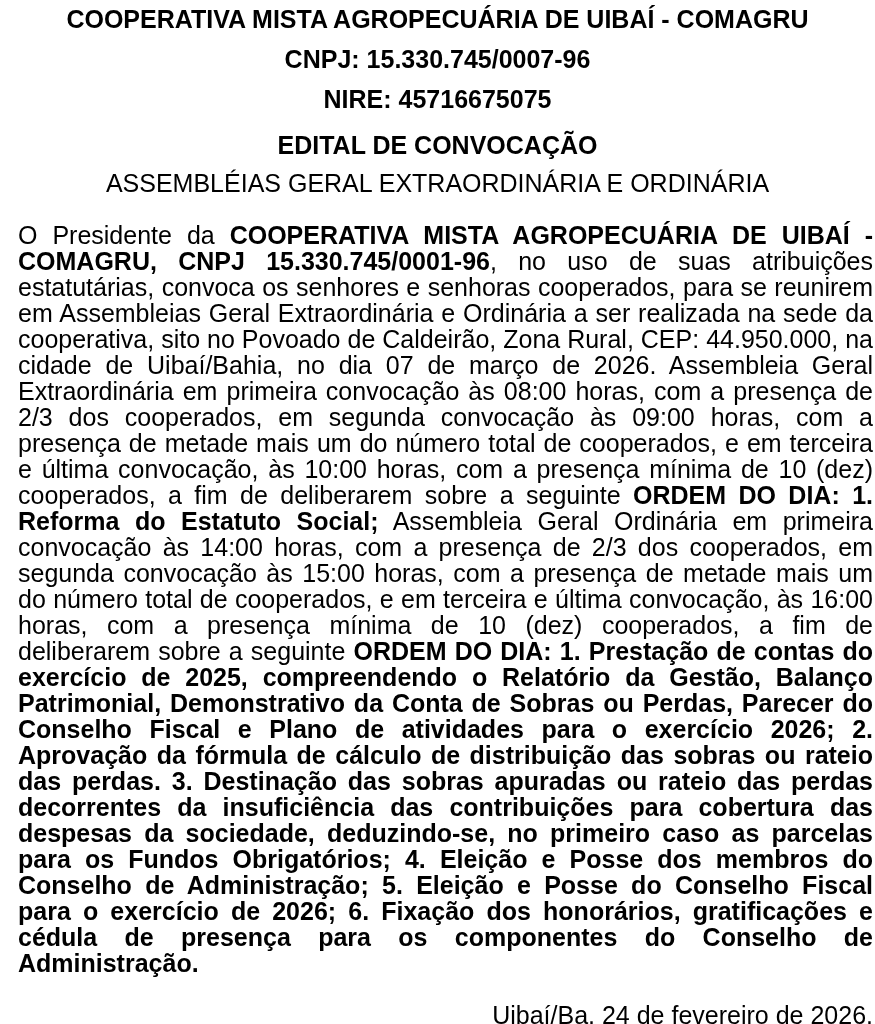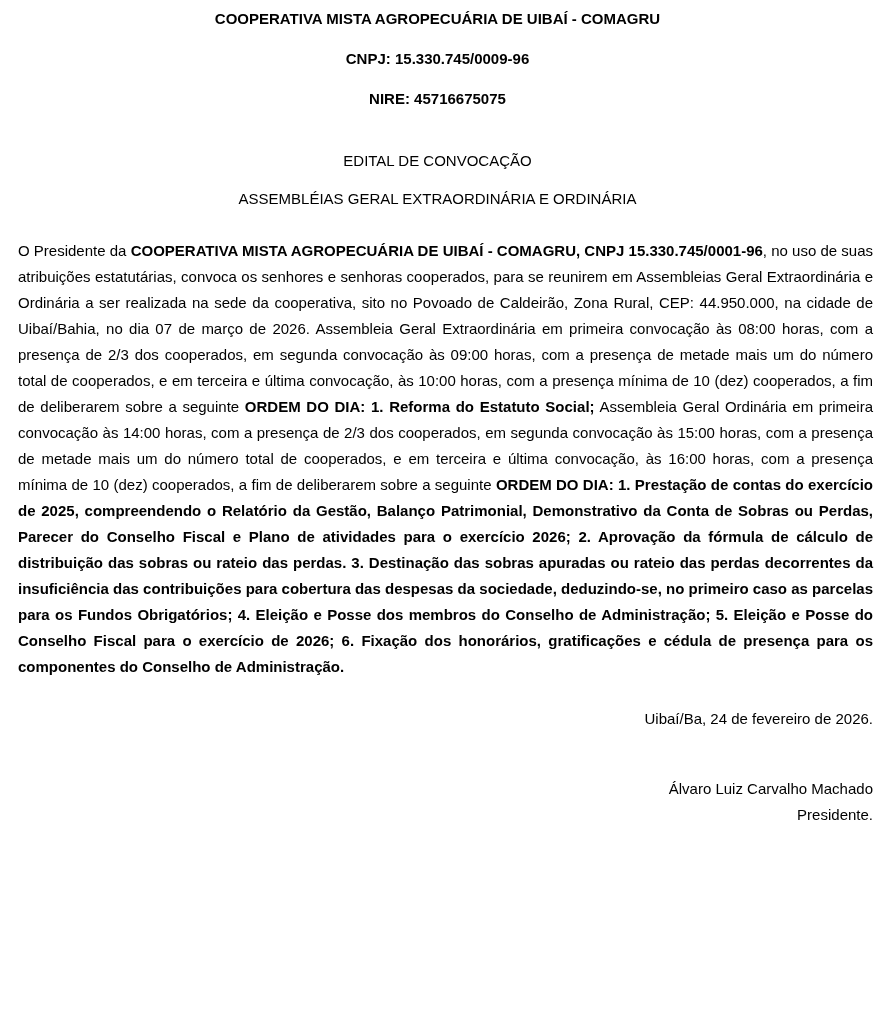--- a/index.html
+++ b/index.html
@@ -8,21 +8,21 @@
     background: #ffffff;
   }
   .page {
     position: relative;
     width: 875px;
     height: 1024px;
     margin: 0 auto;
     background: #ffffff;
     color: #000000;
     font-family: "Liberation Sans", "DejaVu Sans", sans-serif;
-    font-size: 15px;
+    font-size: 25px;
     line-height: 26px;
     overflow: hidden;
     box-sizing: border-box;
     padding: 4px 2px 6px 2px;
   }
   .doc-header {
     text-align: center;
   }
   .org-name {
     font-weight: bold;
@@ -30,21 +30,22 @@
   }
   .cnpj-line {
     font-weight: bold;
     margin-top: 14px;
   }
   .nire-line {
     font-weight: bold;
     margin-top: 14px;
   }
   .edital-title {
-    margin-top: 36px;
+    margin-top: 20px;
+    font-weight: bold;
   }
   .edital-subtitle {
     margin-top: 12px;
   }
   .body-paragraph {
     margin: 26px 0 0 16px;
     text-align: justify;
     text-justify: inter-word;
   }
   .body-paragraph b {
@@ -59,21 +60,21 @@
     text-align: right;
   }
 </style>
 </head>
 <body>
 
 <div class="page">
 
   <header class="doc-header">
     <div class="org-name">COOPERATIVA MISTA AGROPECUÁRIA DE UIBAÍ - COMAGRU</div>
-    <div class="cnpj-line">CNPJ: 15.330.745/0009-96</div>
+    <div class="cnpj-line">CNPJ: 15.330.745/0007-96</div>
     <div class="nire-line">NIRE: 45716675075</div>
     <div class="edital-title">EDITAL DE CONVOCAÇÃO</div>
     <div class="edital-subtitle">ASSEMBLÉIAS GERAL EXTRAORDINÁRIA E ORDINÁRIA</div>
   </header>
 
   <p class="body-paragraph"><span>O Presidente da </span><b>COOPERATIVA MISTA AGROPECUÁRIA DE UIBAÍ - COMAGRU, CNPJ 15.330.745/0001-96</b><span>, no uso de suas atribuições estatutárias, convoca os senhores e senhoras cooperados, para se reunirem em Assembleias Geral Extraordinária e Ordinária a ser realizada na sede da cooperativa, sito no Povoado de Caldeirão, Zona Rural, CEP: 44.950.000, na cidade de Uibaí/Bahia, no dia 07 de março de 2026. Assembleia Geral Extraordinária em primeira convocação às 08:00 horas, com a presença de 2/3 dos cooperados, em segunda convocação às 09:00 horas, com a presença de metade mais um do número total de cooperados, e em terceira e última convocação, às 10:00 horas, com a presença mínima de 10 (dez) cooperados, a fim de deliberarem sobre a seguinte </span><b>ORDEM DO DIA: 1. Reforma do Estatuto Social;</b><span> Assembleia Geral Ordinária em primeira convocação às 14:00 horas, com a presença de 2/3 dos cooperados, em segunda convocação às 15:00 horas, com a presença de metade mais um do número total de cooperados, e em terceira e última convocação, às 16:00 horas, com a presença mínima de 10 (dez) cooperados, a fim de deliberarem sobre a seguinte </span><b>ORDEM DO DIA: 1. Prestação de contas do exercício de 2025, compreendendo o Relatório da Gestão, Balanço Patrimonial, Demonstrativo da Conta de Sobras ou Perdas, Parecer do Conselho Fiscal e Plano de atividades para o exercício 2026; 2. Aprovação da fórmula de cálculo de distribuição das sobras ou rateio das perdas. 3. Destinação das sobras apuradas ou rateio das perdas decorrentes da insuficiência das contribuições para cobertura das despesas da sociedade, deduzindo-se, no primeiro caso as parcelas para os Fundos Obrigatórios; 4. Eleição e Posse dos membros do Conselho de Administração; 5. Eleição e Posse do Conselho Fiscal para o exercício de 2026; 6. Fixação dos honorários, gratificações e cédula de presença para os componentes do Conselho de Administração.</b></p>
 
   <p class="date-line">Uibaí/Ba, 24 de fevereiro de 2026.</p>
 
   <div class="signature-block">

